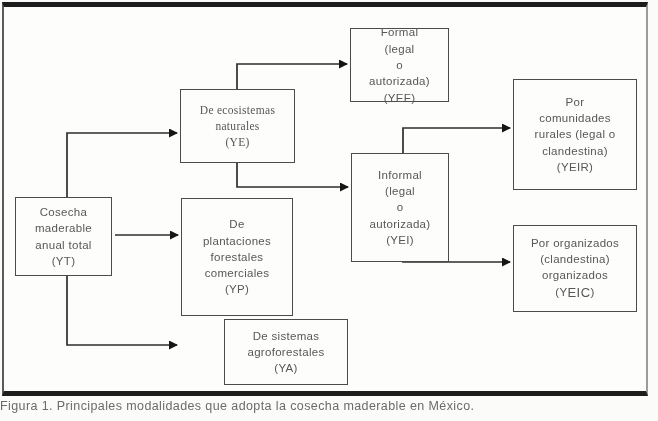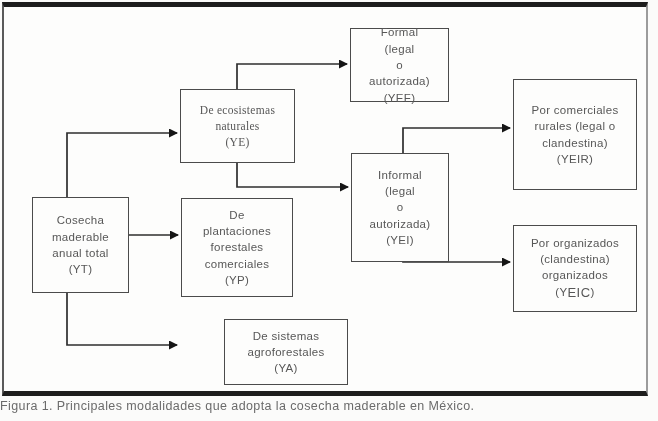--- a/index.html
+++ b/index.html
@@ -53,23 +53,23 @@
   .caption {
     position: absolute;
     left: 0; top: 399px;
     width: 650px;
     text-align: left;
     font-size: 12.5px;
     color: #6b6b6b;
     letter-spacing: 0.4px;
   }
   
-  .n-yt   { left: 32px;  top: 197px; width: 97px;  height: 96px; }
+  .n-yt   { left: 15px;  top: 197px; width: 97px;  height: 79px; }
   .n-ye   { left: 180px; top: 89px;  width: 115px; height: 74px; font-family: Liberation Serif, serif; }
-  .n-yp   { left: 181px; top: 198px; width: 112px; height: 99px; }
+  .n-yp   { left: 181px; top: 198px; width: 112px; height: 118px; }
   .n-ya   { left: 180px; top: 319px; width: 124px; height: 66px; margin-left: 44px; }
   .n-yef  { left: 350px; top: 28px;  width: 99px;  height: 74px; }
   .n-yei  { left: 351px; top: 153px; width: 98px;  height: 109px; }
   .n-yeir { left: 513px; top: 79px;  width: 124px; height: 111px; }
   .n-yeic { left: 513px; top: 225px; width: 124px; height: 87px; }
 </style>
 </head>
 <body>
 
 <div class="stage">
@@ -123,21 +123,21 @@
     <div>(YEF)</div>
   </div>
 
   <div class="node n-yei">
     <div>Informal (legal</div>
     <div>o autorizada)</div>
     <div>(YEI)</div>
   </div>
 
   <div class="node n-yeir">
-    <div>Por comerciales</div>
+    <div>Por comunidades</div>
     <div>rurales (legal o</div>
     <div>clandestina)</div>
     <div>(YEIR)</div>
   </div>
 
   <div class="node n-yeic">
     <div>Por organizados</div>
     <div>(clandestina)</div>
     <div>organizados</div>
     <div><span>(Y</span><span class="sub">EIC</span><span>)</span></div>

